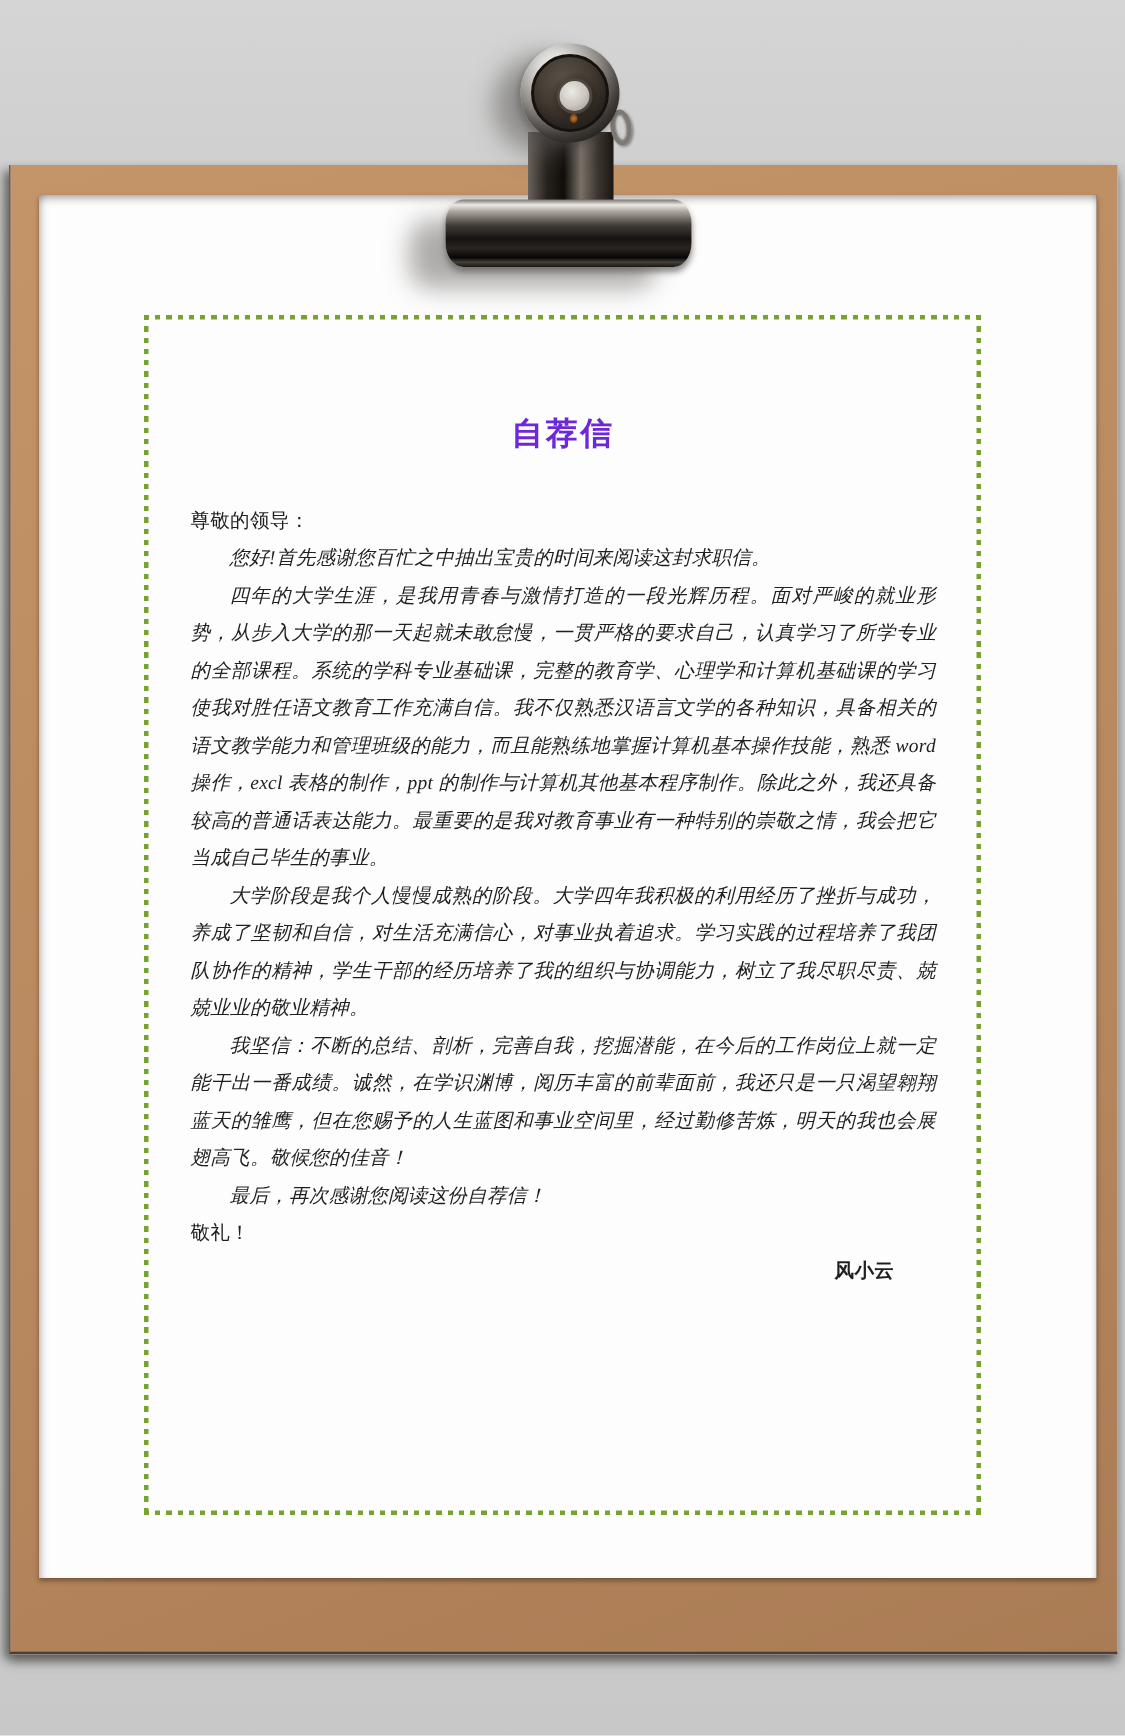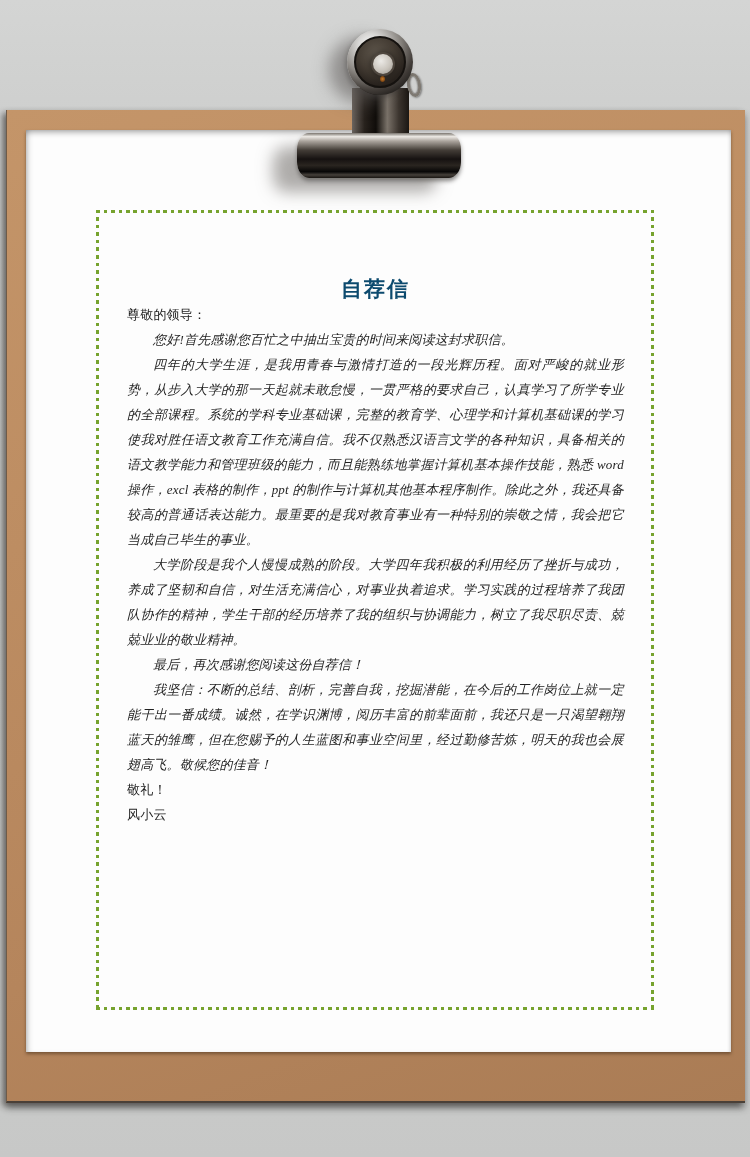--- a/index.html
+++ b/index.html
@@ -36,26 +36,26 @@
   .df-v{top:0;bottom:0;width:3px;background-image:repeating-linear-gradient(180deg,var(--dash) 0 3.5px,transparent 3.5px 7.5px);}
   .df-top{top:0;} .df-bottom{bottom:0;} .df-left{left:0;} .df-right{right:0;}
   
   .letter{
     position:absolute;left:101px;top:146px;width:497px;
     color:var(--ink);font-size:13px;line-height:25px;text-align:justify;
     letter-spacing:.2px;
   }
   .letter-title{
     text-align:center;font-size:21px;font-weight:bold;line-height:26px;
-    letter-spacing:2px;color:#0c4a6e;
+    letter-spacing:2px;margin-bottom:32px;color:#6d28d9;
   }
   .salutation{text-indent:0;}
   .para{text-indent:2em;font-style:italic;}
   .closing-jingli{text-indent:0;}
-  .signature{text-align:left;padding-right:28px;}
+  .signature{text-align:right;padding-right:28px;font-weight:bold;}
   
   .clip{position:absolute;left:0;top:0;width:750px;height:220px;pointer-events:none;}
   .clip-ring{
     position:absolute;left:347px;top:29px;width:66px;height:66px;border-radius:50%;
     background:radial-gradient(circle at 35% 25%,#fbfbfb 0%,#d8d7d5 18%,#8d8984 45%,#413c38 68%,#23201d 82%,#524c47 95%);
     box-shadow:-18px 8px 16px rgba(92,90,87,.55), -2px 3px 4px rgba(50,48,45,.4);
   }
   .clip-disc{
     position:absolute;left:7px;top:7px;width:52px;height:52px;border-radius:50%;
     background:radial-gradient(circle at 42% 32%,#5d554b 0%,#453d34 40%,#2a241f 70%,#1a1613 100%);
@@ -101,22 +101,22 @@
       <div class="df df-v df-right"></div>
     </div>
 
     <div class="letter">
       <div class="letter-title">自荐信</div>
       <p class="salutation">尊敬的领导：</p>
       <div id="letter-body">
           <p class="para">您好!首先感谢您百忙之中抽出宝贵的时间来阅读这封求职信。</p>
           <p class="para">四年的大学生涯，是我用青春与激情打造的一段光辉历程。面对严峻的就业形势，从步入大学的那一天起就未敢怠慢，一贯严格的要求自己，认真学习了所学专业的全部课程。系统的学科专业基础课，完整的教育学、心理学和计算机基础课的学习使我对胜任语文教育工作充满自信。我不仅熟悉汉语言文学的各种知识，具备相关的语文教学能力和管理班级的能力，而且能熟练地掌握计算机基本操作技能，熟悉 word 操作，excl 表格的制作，ppt 的制作与计算机其他基本程序制作。除此之外，我还具备较高的普通话表达能力。最重要的是我对教育事业有一种特别的崇敬之情，我会把它当成自己毕生的事业。</p>
           <p class="para">大学阶段是我个人慢慢成熟的阶段。大学四年我积极的利用经历了挫折与成功，养成了坚韧和自信，对生活充满信心，对事业执着追求。学习实践的过程培养了我团队协作的精神，学生干部的经历培养了我的组织与协调能力，树立了我尽职尽责、兢兢业业的敬业精神。</p>
+          <p class="para">我坚信：不断的总结、剖析，完善自我，挖掘潜能，在今后的工作岗位上就一定能干出一番成绩。诚然，在学识渊博，阅历丰富的前辈面前，我还只是一只渴望翱翔蓝天的雏鹰，但在您赐予的人生蓝图和事业空间里，经过勤修苦炼，明天的我也会展翅高飞。敬候您的佳音！</p>
           <p class="para">最后，再次感谢您阅读这份自荐信！</p>
-          <p class="para">我坚信：不断的总结、剖析，完善自我，挖掘潜能，在今后的工作岗位上就一定能干出一番成绩。诚然，在学识渊博，阅历丰富的前辈面前，我还只是一只渴望翱翔蓝天的雏鹰，但在您赐予的人生蓝图和事业空间里，经过勤修苦炼，明天的我也会展翅高飞。敬候您的佳音！</p>
         </div>
       <p class="closing-jingli">敬礼！</p>
       <p class="signature">风小云</p>
     </div>
   </div>
 </div>
 
 <div class="clip">
   <div class="clip-neck"></div>
   <div class="clip-bar"></div>

